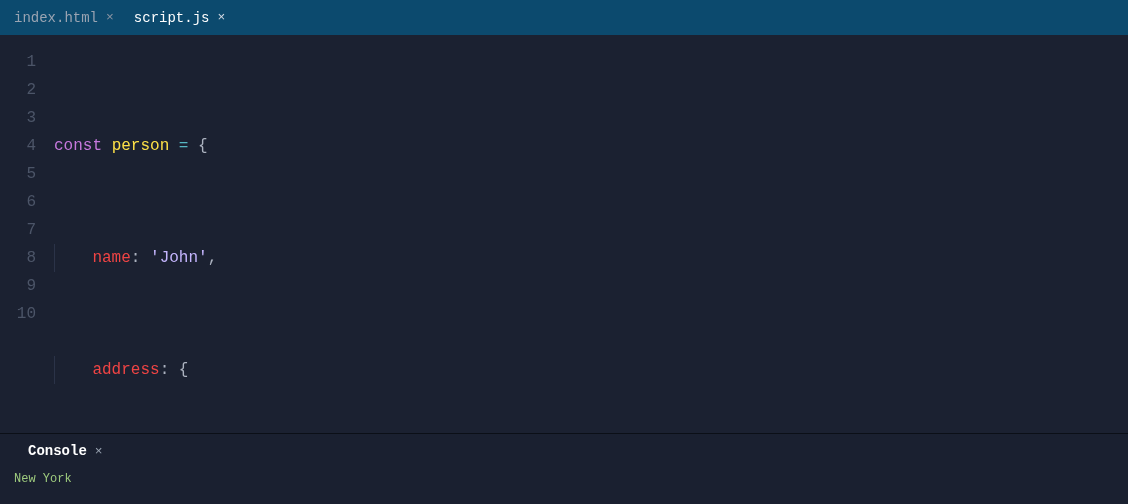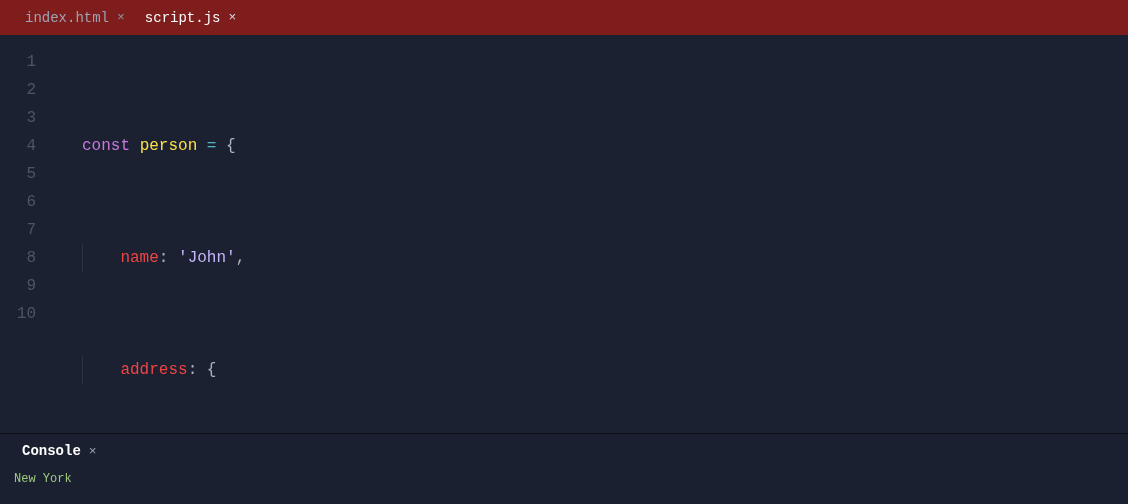--- a/index.html
+++ b/index.html
@@ -15,23 +15,23 @@
   .root {
     display: flex;
     flex-direction: column;
     width: 100%;
     height: 100%;
   }
   .tab-bar {
     display: flex;
     align-items: center;
     height: 36px;
-    background: #7f1d1d;
+    background: #0c4a6e;
     border-bottom: 1px solid #1b2131;
-    padding-left: 15px;
+    padding-left: 4px;
   }
   .tab {
     display: flex;
     align-items: center;
     padding: 0 10px;
     height: 100%;
     font-size: 14px;
     color: #9aa4b2;
     cursor: pointer;
     gap: 8px;
@@ -66,38 +66,37 @@
     line-height: 28px;
     font-size: 16px;
     white-space: pre;
     position: relative;
   }
   .code-line {
     display: flex;
     height: 28px;
     align-items: center;
     position: relative;
-    margin-left: 28px;
   }
   .indent-guide {
     position: absolute;
     top: 0;
     bottom: 0;
     width: 1px;
     background: #2b3348;
   }
   .console-panel {
     background: #1a2030;
     border-top: 1px solid #0b0f17;
   }
   .console-header {
     display: flex;
     align-items: center;
     height: 34px;
-    padding-left: 22px;
+    padding-left: 28px;
     gap: 8px;
   }
   .console-title {
     color: #ffffff;
     font-weight: 700;
     font-size: 14px;
   }
   .console-close {
     color: #9aa4b2;
     font-size: 13px;

